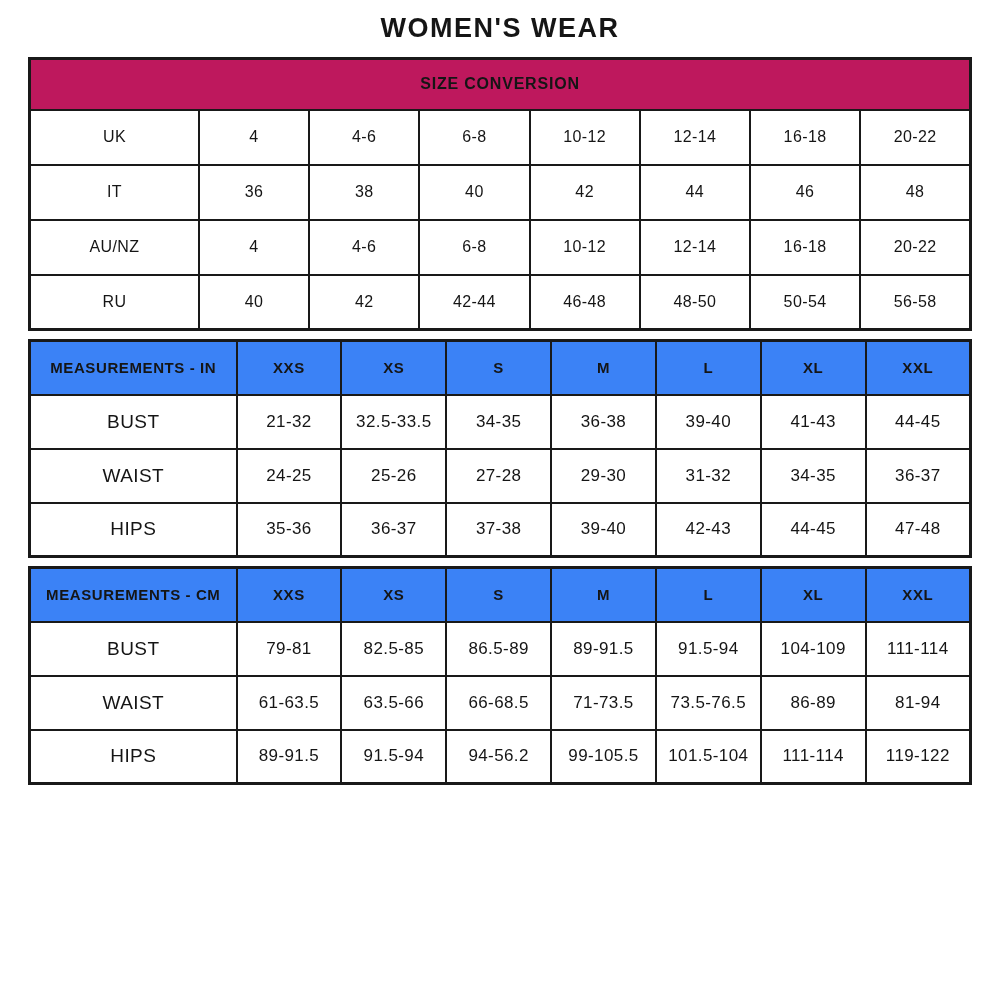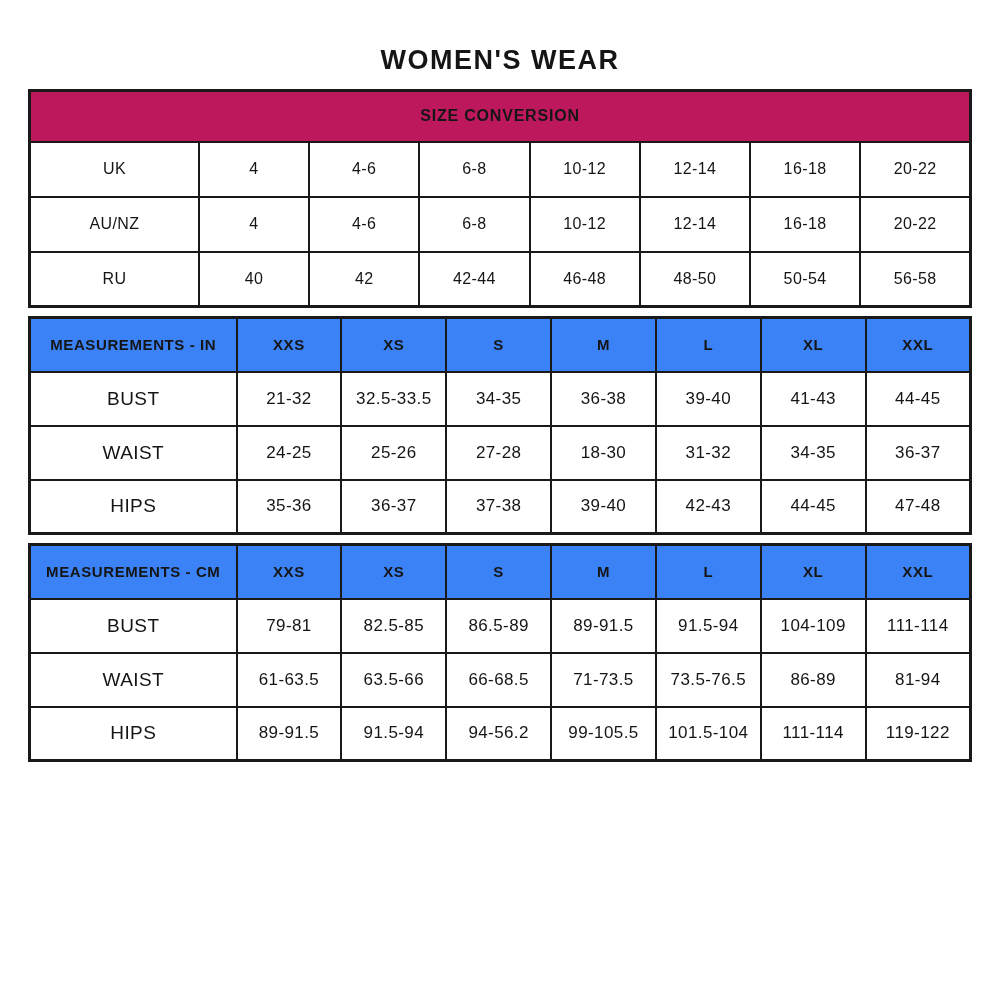--- a/index.html
+++ b/index.html
@@ -3,21 +3,21 @@
 <meta charset="utf-8">
 <style>
   * { box-sizing: border-box; }
   html, body {
     margin: 0; padding: 0;
     width: 1000px;
     background: #ffffff;
     color: #151515;
     font-family: "Liberation Sans", sans-serif;
   }
-  .sheet { width: 1000px; padding: 13px 28px 10px; margin-top: 32px; }
+  .sheet { width: 1000px; padding: 13px 28px 10px; }
   .page-title {
     text-align: center;
     font-size: 27px;
     font-weight: 700;
     letter-spacing: 1.5px;
     margin: 0 0 13px 0;
   }
   table {
     width: 100%;
     table-layout: fixed;
@@ -78,20 +78,30 @@
       </tr>
       <tr class="row">
         <td class="lbl">UK</td>
         <td>4</td>
         <td>4-6</td>
         <td>6-8</td>
         <td>10-12</td>
         <td>12-14</td>
         <td>16-18</td>
         <td>20-22</td>
+      </tr>
+      <tr class="row">
+        <td class="lbl">IT</td>
+        <td>36</td>
+        <td>38</td>
+        <td>40</td>
+        <td>42</td>
+        <td>44</td>
+        <td>46</td>
+        <td>48</td>
       </tr>
       <tr class="row">
         <td class="lbl">AU/NZ</td>
         <td>4</td>
         <td>4-6</td>
         <td>6-8</td>
         <td>10-12</td>
         <td>12-14</td>
         <td>16-18</td>
         <td>20-22</td>
@@ -139,21 +149,21 @@
         <td>36-38</td>
         <td>39-40</td>
         <td>41-43</td>
         <td>44-45</td>
       </tr>
       <tr class="row">
         <td class="lbl">WAIST</td>
         <td>24-25</td>
         <td>25-26</td>
         <td>27-28</td>
-        <td>18-30</td>
+        <td>29-30</td>
         <td>31-32</td>
         <td>34-35</td>
         <td>36-37</td>
       </tr>
       <tr class="row">
         <td class="lbl">HIPS</td>
         <td>35-36</td>
         <td>36-37</td>
         <td>37-38</td>
         <td>39-40</td>

